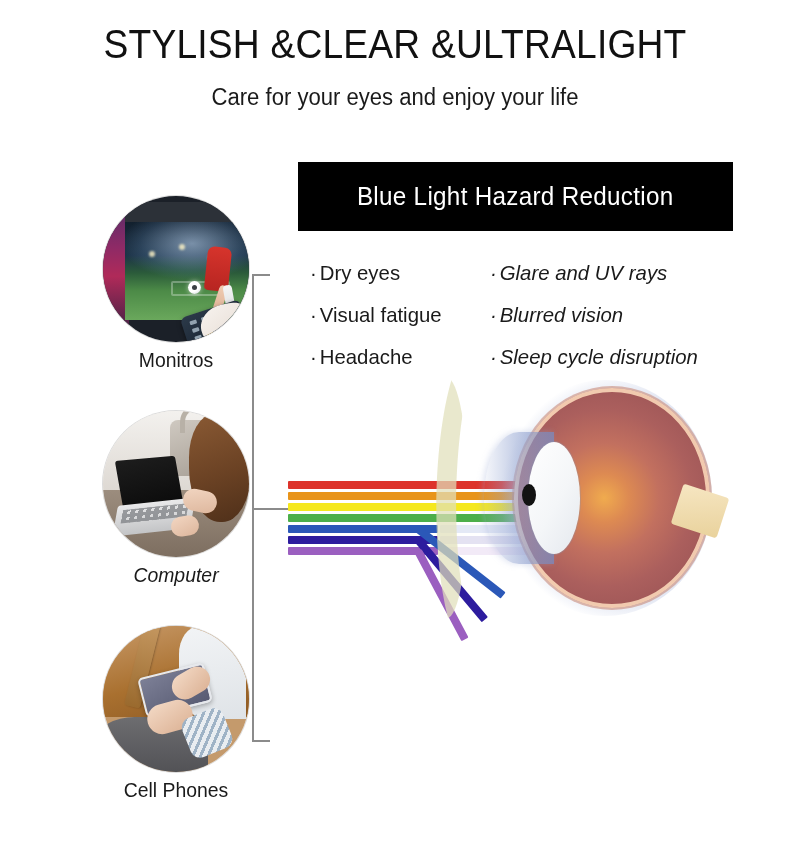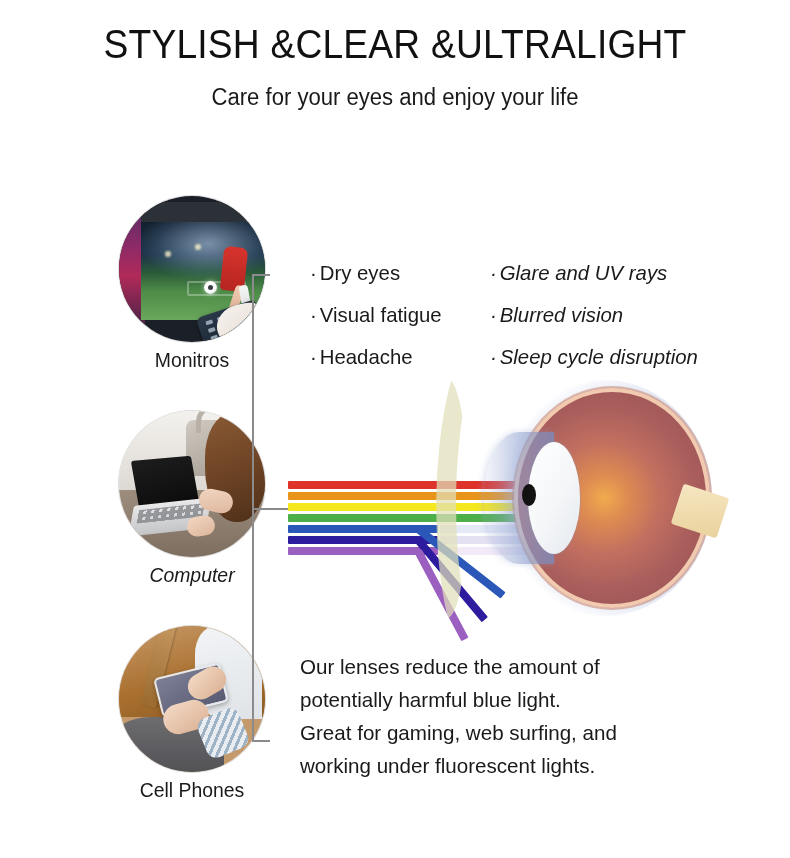--- a/index.html
+++ b/index.html
@@ -49,21 +49,21 @@
   .sym-col.left  { left: 10px;  width: 180px; }
   .sym-col.right { left: 190px; width: 280px; font-style: italic; }
   .sym-item {
     font-size: 21px; line-height: 42px; color: #1a1a1a;
     white-space: nowrap; transform: scaleX(.97); transform-origin: left center;
   }
   .sym-item .dot { margin-right: 3px; }
 
   
   .thumb-col { position: absolute; left: 96px; top: 196px; width: 160px; }
-  .thumb-block { position: absolute; left: 16px; width: 160px; }
+  .thumb-block { position: absolute; left: 0; width: 160px; }
   .thumb-block.b1 { top: 0px; }
   .thumb-block.b2 { top: 215px; font-style: italic; }
   .thumb-block.b3 { top: 430px; }
   .thumb-circle {
     position: relative; width: 146px; height: 146px; margin: 0 auto;
     border-radius: 50%; overflow: hidden;
     box-shadow: 0 0 0 1px rgba(0,0,0,.14);
   }
   .thumb-label {
     margin-top: 7px; text-align: center;
@@ -312,20 +312,23 @@
   }
 </style>
 </head>
 <body>
 
 <div class="page">
 
   <div class="title">STYLISH &amp;CLEAR &amp;ULTRALIGHT</div>
   <div class="subtitle">Care for your eyes and enjoy your life</div>
 
+  <div class="banner" style="background: rgb(0, 0, 0);">
+    <span class="banner-text" style="color: rgb(255, 255, 255);">Blue Light Hazard Reduction</span>
+  </div>
 
   <div class="symptoms">
     <div class="sym-col left">
       <div class="sym-item">
         <span class="dot">·</span><span>Dry eyes</span>
       </div>
       <div class="sym-item">
         <span class="dot">·</span><span>Visual fatigue</span>
       </div>
       <div class="sym-item">
@@ -445,20 +448,14 @@
     <div class="eye">
       <div class="sclera-halo"></div>
       <div class="globe"></div>
       <div class="nerve"></div>
       <div class="cornea"></div>
       <div class="lens-body"></div>
       <div class="pupil" style="background: rgb(18, 18, 18);"></div>
     </div>
   </div>
 
-  <div class="para">
-    <p>Our lenses reduce the amount of</p>
-    <p>potentially harmful blue light.</p>
-    <p>Great for gaming, web surfing, and</p>
-    <p>working under fluorescent lights.</p>
-  </div>
 
 </div>
 
 </body></html>

